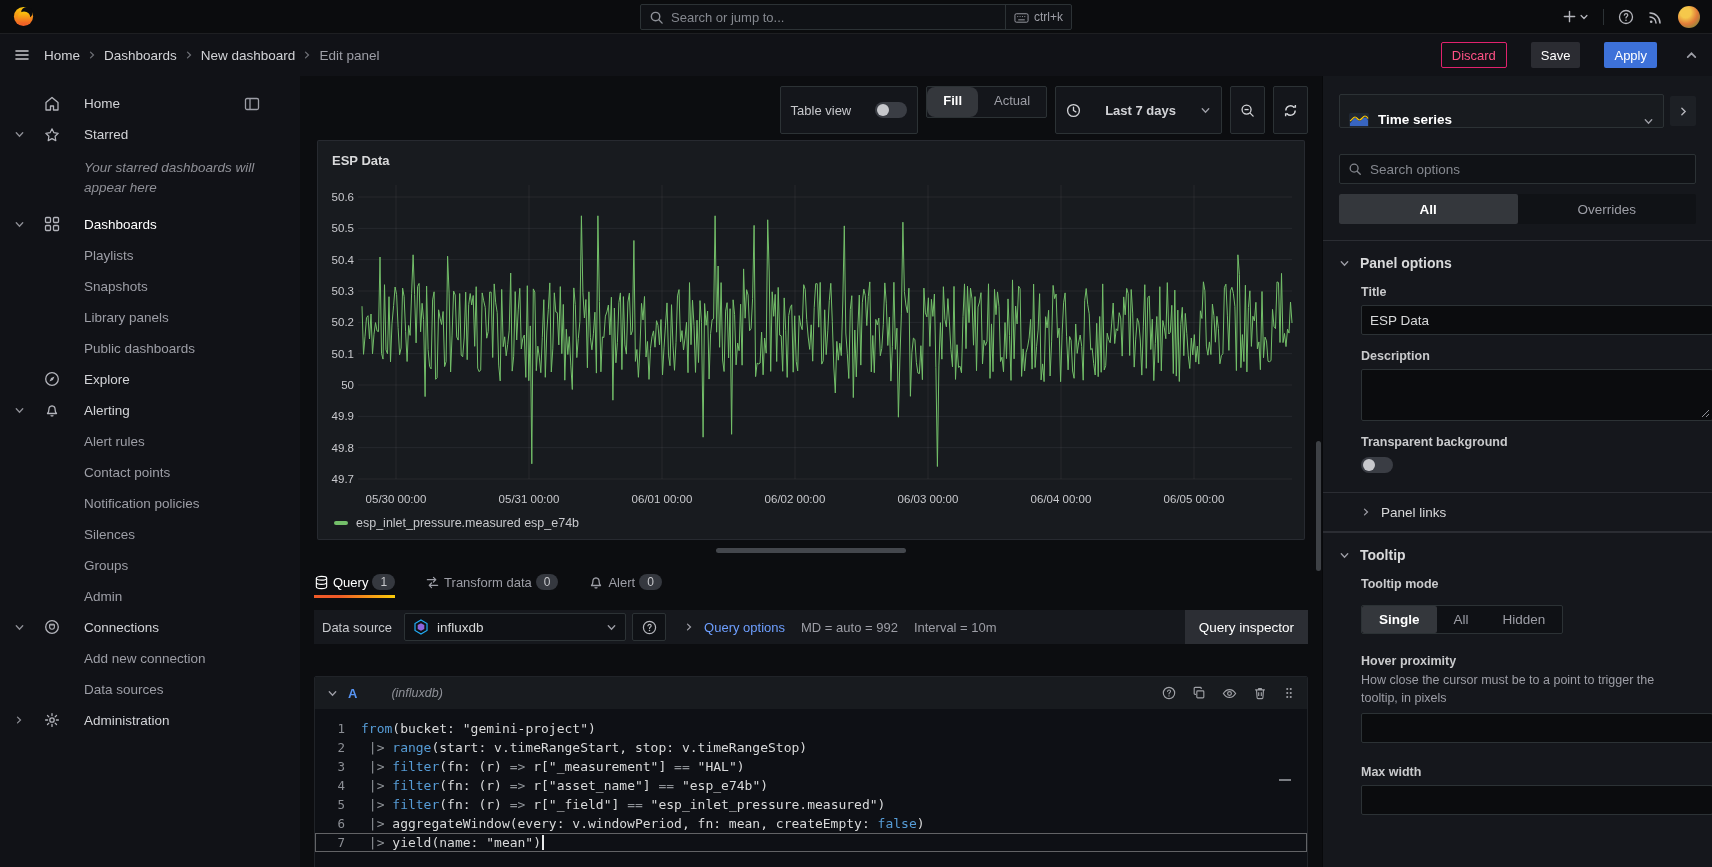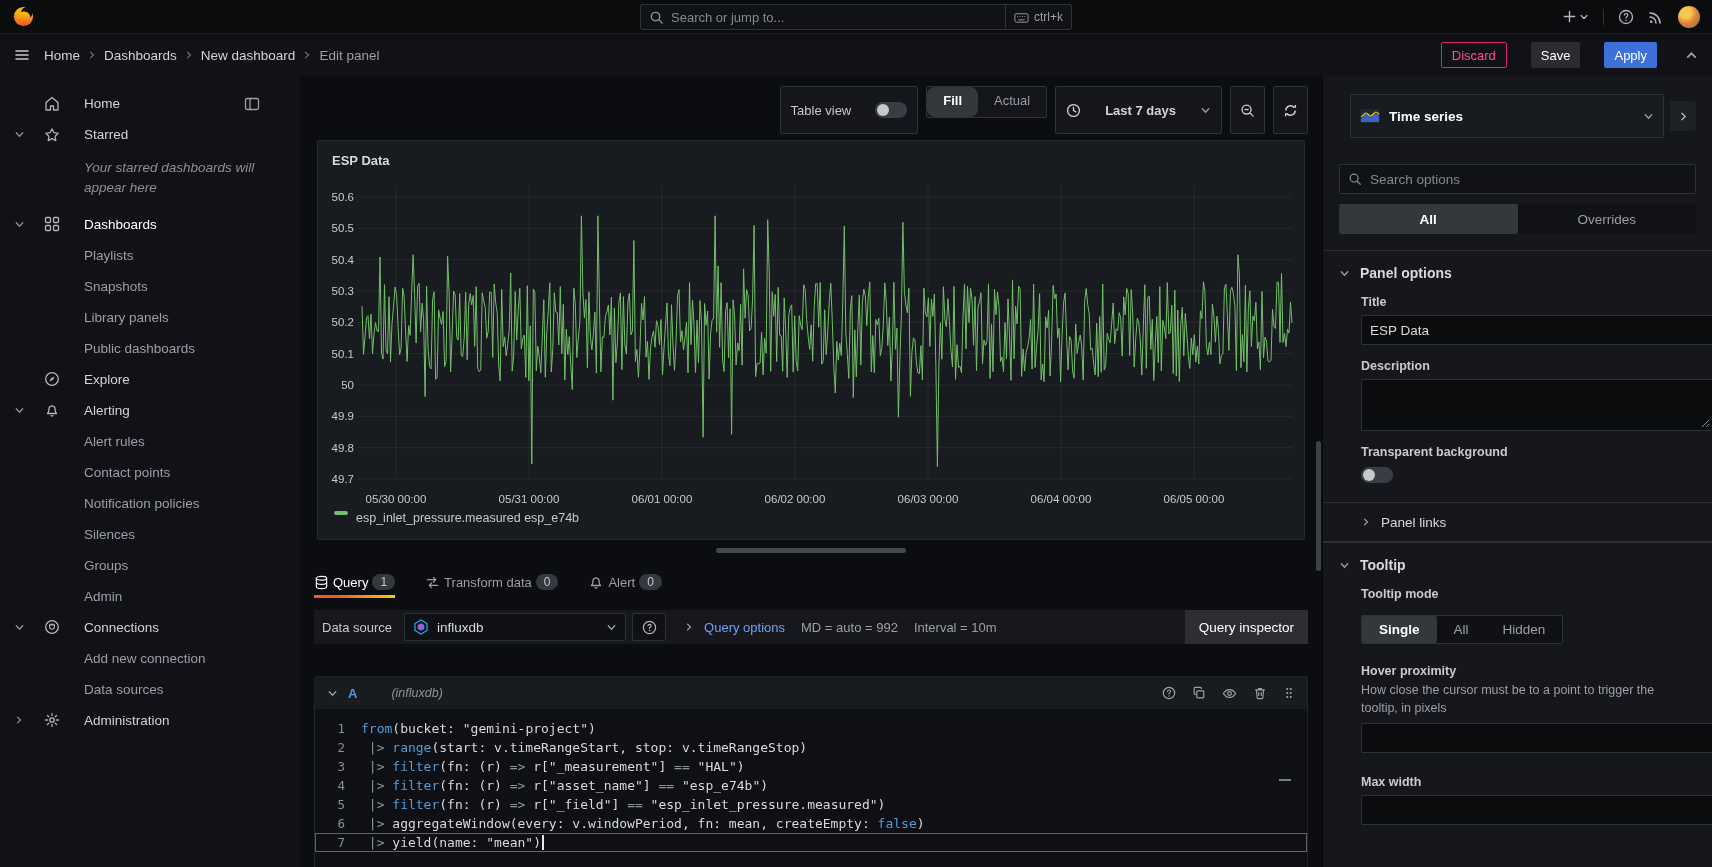--- a/index.html
+++ b/index.html
@@ -72,21 +72,21 @@
   .seg { padding:6px 16px; color:#9d9ea6; cursor:pointer; font-size:13px;border-radius:8px; }
   .seg.active { background:#34373c; color:#ffffff; font-weight:bold; }
   .icon-only { padding:0 9px; }
   .tool-box .chev { color:#9d9ea6; display:flex; }
 
   
   .panel { margin:22px 0 0 17px; width:988px; height:400px; background:#181b1f;
     border:1px solid rgba(204,204,220,0.09); border-radius:2px; padding-top:6px; }
   .panel-title { height:26px; padding:0 14px; font-size:13px; font-weight:bold; color:#d8d9da;
     display:flex; align-items:center; cursor:pointer; }
-  .legend-row { height:24px; display:flex; align-items:flex-start; gap:8px; padding:0 16px; }
+  .legend-row { height:24px; display:flex; align-items:center; gap:8px; padding:0 16px; }
   .legend-swatch { width:14px; height:4px; border-radius:2px; }
   .legend-label { font-size:12.5px; color:#c7c8cc; cursor:pointer; }
 
   .h-pill { width:190px; height:5px; background:#44474d; border-radius:3px; margin:8px auto 0; cursor:row-resize; }
   .v-thumb { position:absolute; right:1px; top:365px; width:5px; height:130px; background:#3e4146; border-radius:3px; cursor:pointer; }
 
   
   .editor-tabs { margin:14px 14px 0; height:30px; display:flex; gap:30px; align-items:center; }
   .etab { display:flex; align-items:center; gap:4px; color:#9d9ea6; cursor:pointer; position:relative; }
   .etab .etab-icon { display:flex; }
@@ -129,22 +129,22 @@
   .tok-op { color:#8f9398; }
   .tok-pl, .tok-str { color:#d8d9da; }
   .code-line.current { outline:1px solid rgba(255,255,255,0.35); outline-offset:-1px; }
   .cursor { display:inline-block; width:1.5px; height:15px; background:#e8e9ea; margin-left:1px; vertical-align:-3px; }
   .ruler-dash { position:absolute; right:16px; top:70px; width:12px; height:2px; background:#7a7d83; }
 
   
   .options { width:390px; flex:0 0 390px; background:#15171c; border-left:1px solid #08090b;
     padding:18px 16px 0; overflow:hidden; }
   .viz-row { display:flex; gap:6px; align-items:center; }
-  .viz-select { flex:1; height:44px; background:#181b1f; border:1px solid #2c3235; border-radius:2px;
-    display:flex; align-items:center; gap:9px; padding:0 9px; cursor:pointer;margin-left:11px; }
+  .viz-select { flex:1; height:34px; background:#181b1f; border:1px solid #2c3235; border-radius:2px;
+    display:flex; align-items:flex-end; gap:9px; padding:0 9px; cursor:pointer; }
   .viz-select .viz-name { flex:1; color:#ffffff; font-weight:bold; font-size:13.5px; }
   .viz-arrow { width:26px; height:30px; display:flex; align-items:center; justify-content:center;
     color:#b6b7bd; background:#1d2025; border-radius:2px; cursor:pointer; }
   .opt-search { margin-top:26px; height:30px; border:1px solid #2c3235; border-radius:2px; background:#101216;
     display:flex; align-items:center; gap:8px; padding:0 8px; color:#85888f; }
   .opt-search input { flex:1; background:transparent; border:none; outline:none; color:#c7c8cc; font-family:inherit; font-size:13.5px; }
   .opt-search input::placeholder { color:#85888f; }
   .opt-tabs { margin-top:10px; display:grid; grid-template-columns:1fr 1fr; height:30px; background:#101216; border-radius:2px; }
   .opt-tab { display:flex; align-items:center; justify-content:center; color:#9d9ea6; cursor:pointer; font-size:13.5px; border-radius:2px; }
   .opt-tab.active { background:#34373c; color:#ffffff; font-weight:bold; }

